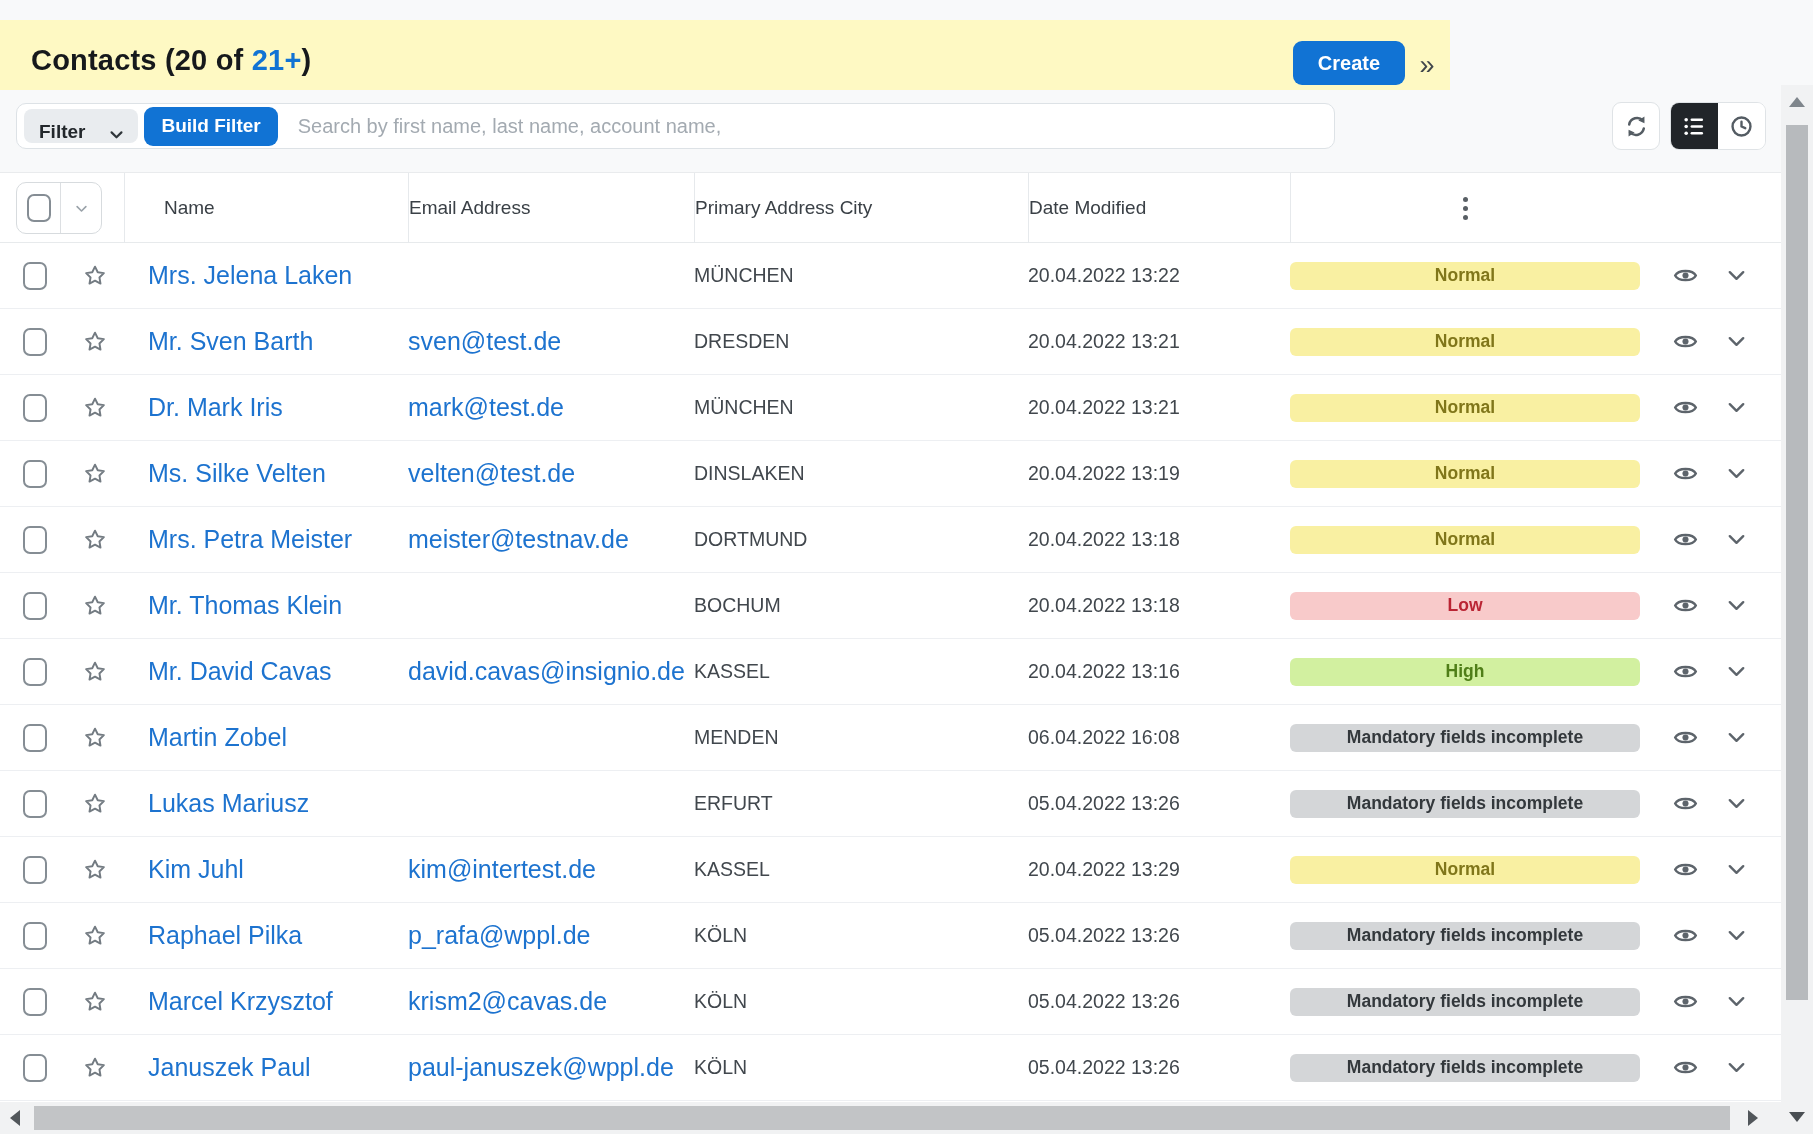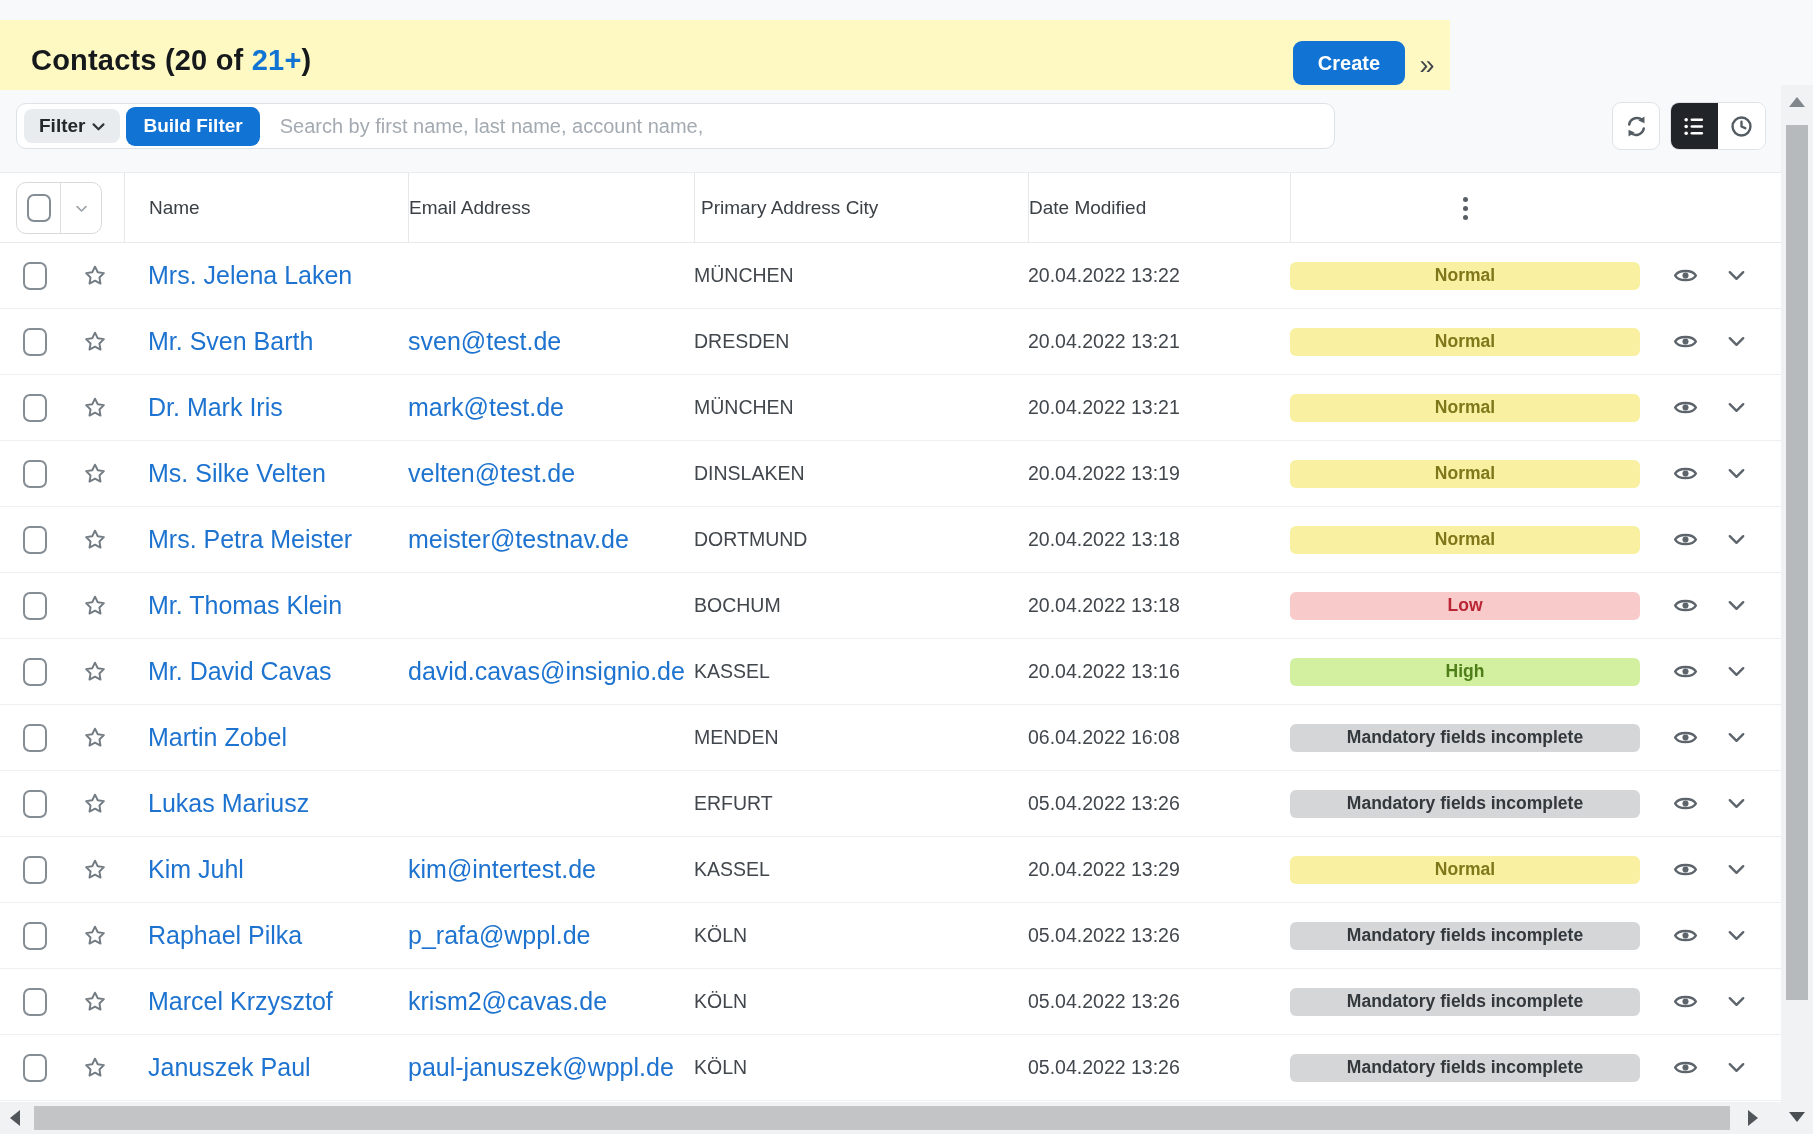--- a/index.html
+++ b/index.html
@@ -10,34 +10,34 @@
   
   .topbar { position:absolute; top:0; left:0; width:1450px; height:90px; background:#fef9c3; border-bottom:1px solid #e9ebed;margin-top:20px; }
   .page-title { position:absolute; left:31px; top:24px; font-size:29px; font-weight:700; color:#16191c; letter-spacing:.2px; }
   .page-title .count-link { color:#1173d4; }
   .btn-create { position:absolute; right:45px; top:21px; width:112px; height:44px; background:#1173d4; color:#fff; border:none; border-radius:9px; font-family:inherit; font-size:20px; font-weight:700; cursor:pointer; }
   .collapse-btn { position:absolute; right:6px; top:27px; width:34px; height:36px; font-size:27px; color:#41474c; text-align:center; line-height:36px; cursor:pointer; user-select:none; }
 
   
   .filter-row { position:absolute; top:90px; left:0; width:1781px; height:82px; background:#f8f9fa; }
   .search-container { position:absolute; left:16px; top:13px; width:1319px; height:46px; background:#fff; border:1px solid #dde2e6; border-radius:10px; display:flex; align-items:center; padding:0 6px 0 7px; }
-  .filter-chip { height:34px; background:#e9ecef; border:none; border-radius:8px; display:flex; align-items:center; gap:5px; padding:0 13px 0 15px; font-family:inherit; font-size:19px; font-weight:600; color:#23282c; cursor:pointer; flex:0 0 auto; }
+  .filter-chip { height:34px; background:#e9ecef; border:none; border-radius:8px; display:flex; align-items:flex-end; gap:23px; padding:0 13px 0 15px; font-family:inherit; font-size:19px; font-weight:600; color:#23282c; cursor:pointer; flex:0 0 auto; }
   .build-filter { height:39px; margin-left:6px; background:#1173d4; color:#fff; border:none; border-radius:9px; padding:0 17px; font-family:inherit; font-size:19px; font-weight:700; cursor:pointer; flex:0 0 auto; }
   .search-input { flex:1; height:40px; border:none; outline:none; font-family:inherit; font-size:20px; color:#3a4046; padding-left:20px; background:transparent; }
   .search-input::placeholder { color:#a3aab1; }
   .btn-refresh { position:absolute; left:1612px; top:12px; width:48px; height:48px; background:#fff; border:1px solid #dfe3e6; border-radius:9px; display:flex; align-items:center; justify-content:center; cursor:pointer; }
   .view-toggle { position:absolute; left:1670px; top:12px; width:96px; height:48px; border:1px solid #dfe3e6; border-radius:9px; display:flex; overflow:hidden; background:#fff; }
   .view-toggle .seg { flex:1; display:flex; align-items:center; justify-content:center; cursor:pointer; border:none; background:#fff; }
   .view-toggle .seg.active { background:#212529; }
 
   
   .table { position:absolute; top:172px; left:0; width:1781px; height:930px; background:#fff; border-top:1px solid #e9ebed; }
   .grid-row { display:grid; grid-template-columns:66px 58px 284px 286px 334px 262px 350px 141px; align-items:center; }
   .thead { height:70px; border-bottom:1px solid #e7eaec; position:relative; }
-  .thead .hcell { height:70px; display:flex; align-items:center; font-size:19px; color:#3a4046; padding-left:24px; }
+  .thead .hcell { height:70px; display:flex; align-items:center; font-size:19px; color:#3a4046; padding-left:39px; }
   .thead .hcell.sep { border-left:1px solid #e6e9ec; }
   .thead .hcell.no-pad { padding-left:0; }
   .split-btn { position:absolute; left:16px; top:9px; width:86px; height:52px; background:#fff; border:1px solid #d7dbde; border-radius:10px; display:flex; cursor:pointer; }
   .split-btn .cb-part { width:44px; display:flex; align-items:center; justify-content:center; border-right:1px solid #dcdfe2; }
   .split-btn .ch-part { flex:1; display:flex; align-items:center; justify-content:center; }
   .checkbox { width:24px; height:28px; border:2px solid #858d94; border-radius:7px; background:#fff; cursor:pointer; }
   .kebab { display:flex; flex-direction:column; align-items:center; gap:4px; margin:0 auto; padding:6px 10px; cursor:pointer; }
   .kebab span { width:5px; height:5px; border-radius:50%; background:#595f65; }
 
   .row { height:66px; border-bottom:1px solid #edeff2; background:#fff; }
@@ -111,21 +111,21 @@
       </button>
     </div>
   </div>
 
   <div class="table">
     <div class="thead grid-row">
       <div class="hcell no-pad"></div>
       <div class="hcell no-pad"></div>
       <div class="hcell sep">Name</div>
       <div class="hcell sep" style="padding-left:0;">Email Address</div>
-      <div class="hcell sep" style="padding-left:6px;">Primary Address City</div>
+      <div class="hcell sep" style="padding-left:0;">Primary Address City</div>
       <div class="hcell sep" style="padding-left:0;">Date Modified</div>
       <div class="hcell sep no-pad">
         <div class="kebab">
             <span></span>
             <span></span>
             <span></span>
           </div>
       </div>
       <div class="split-btn">
         <div class="cb-part">

